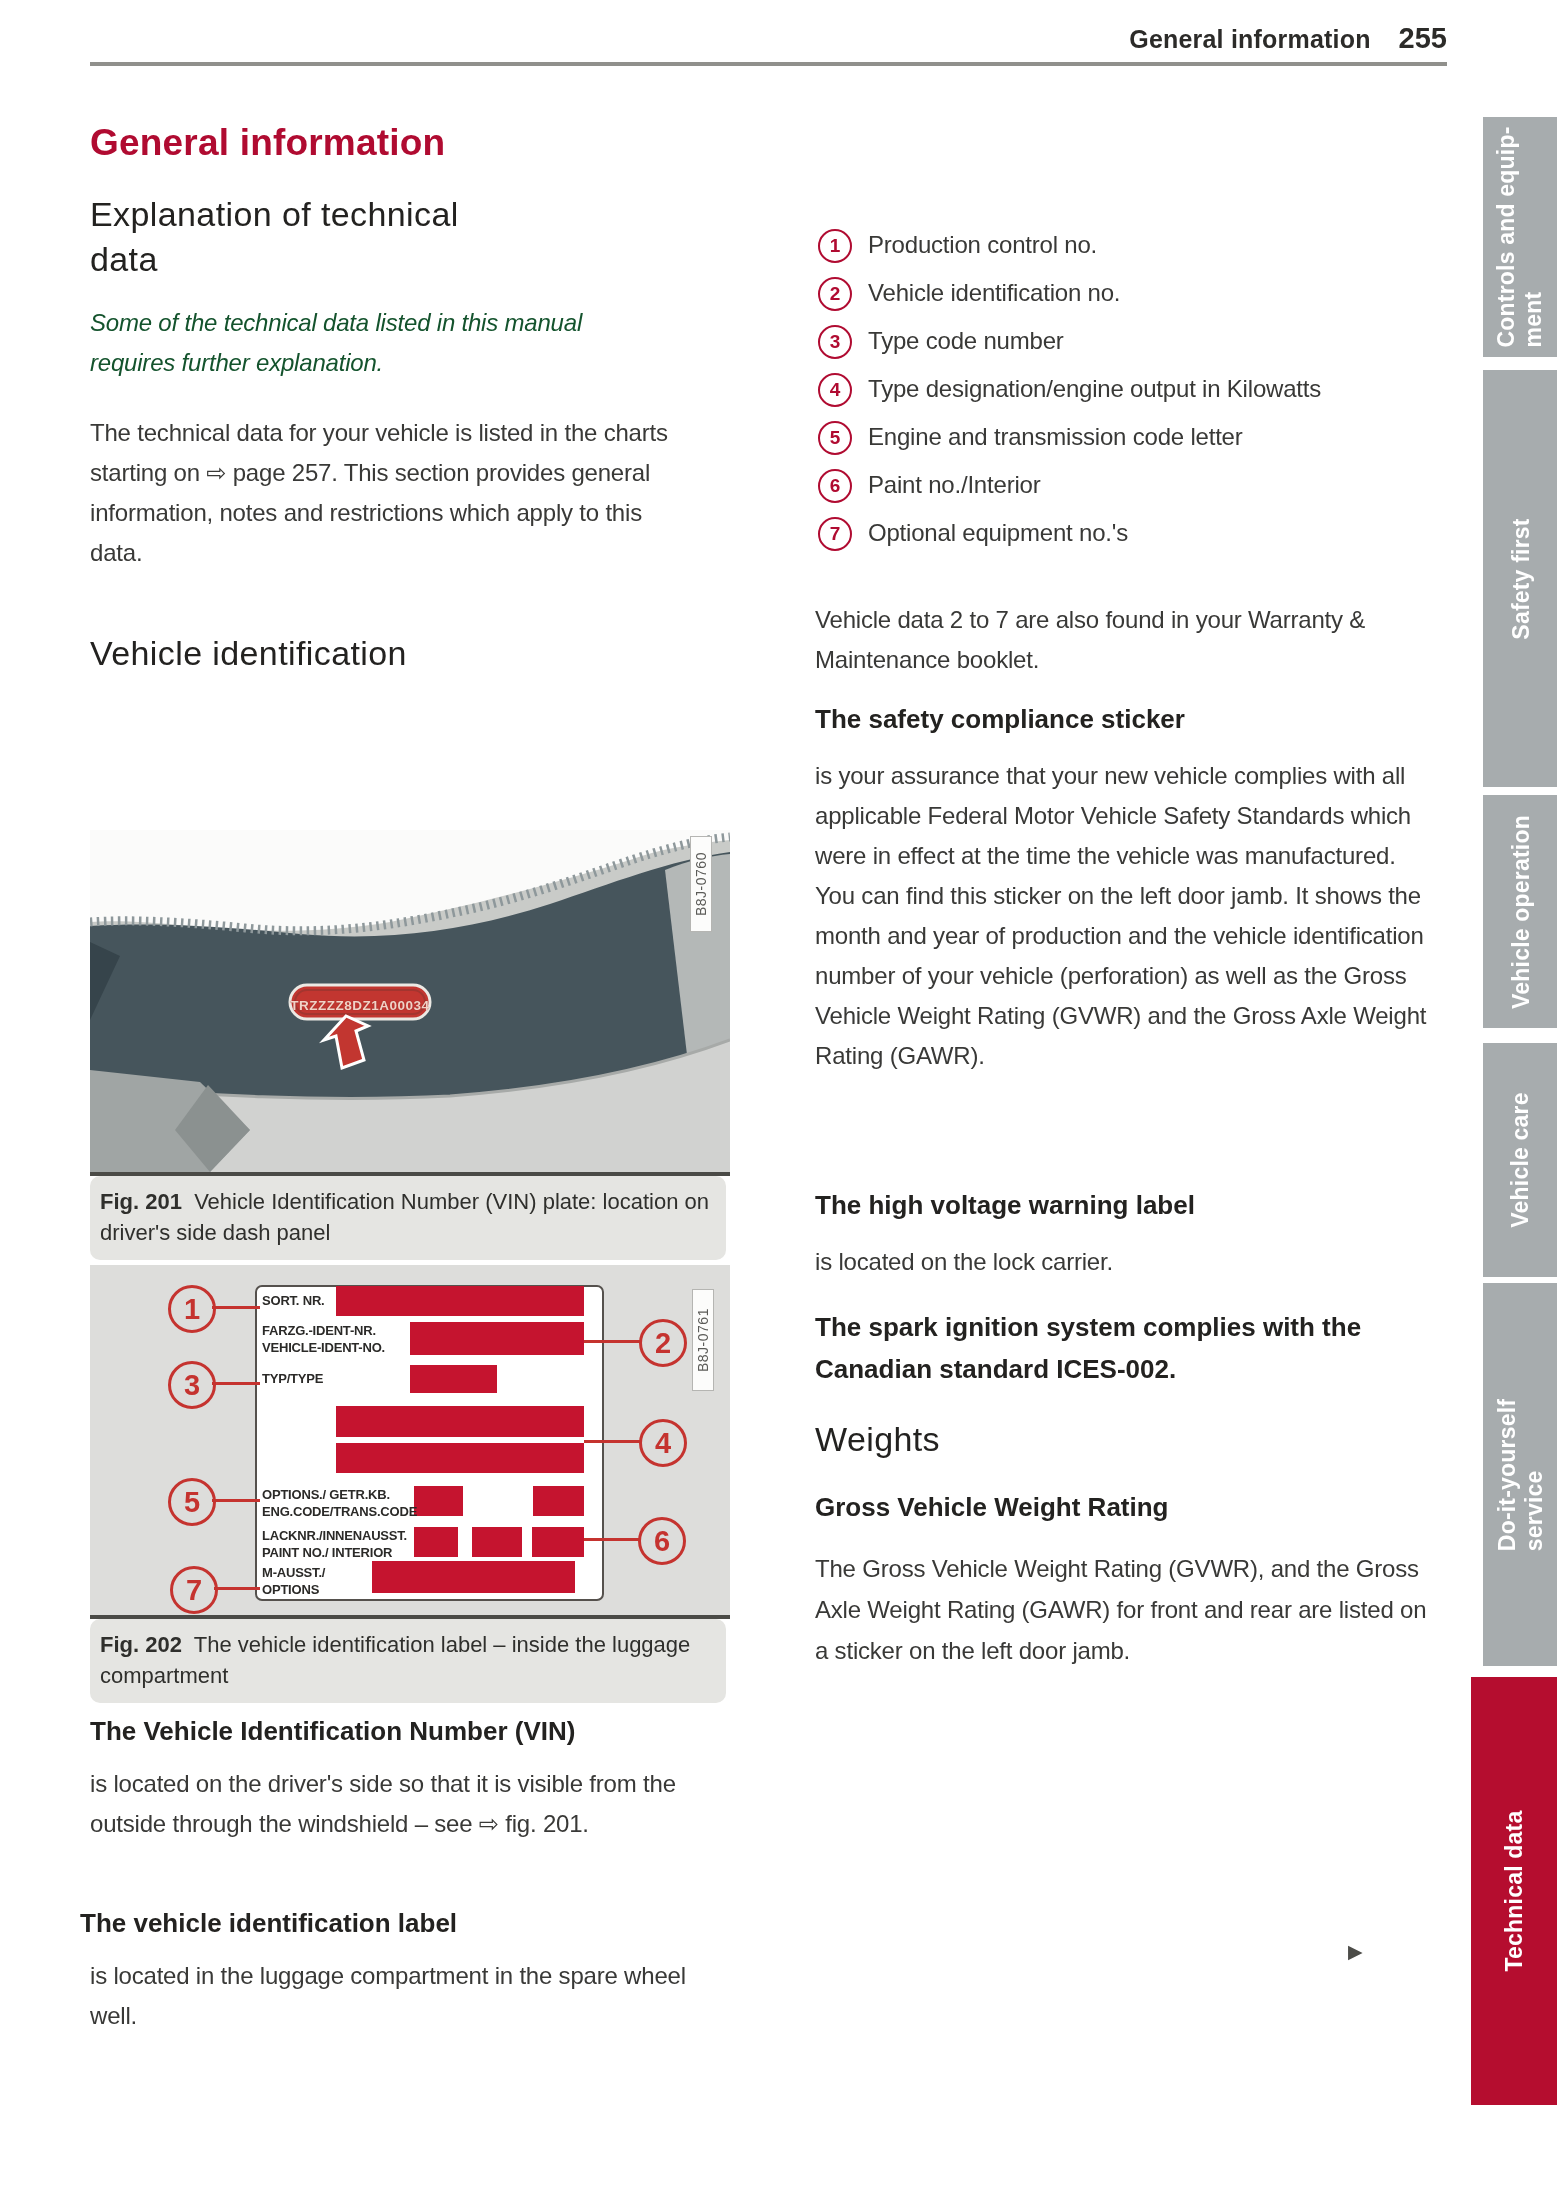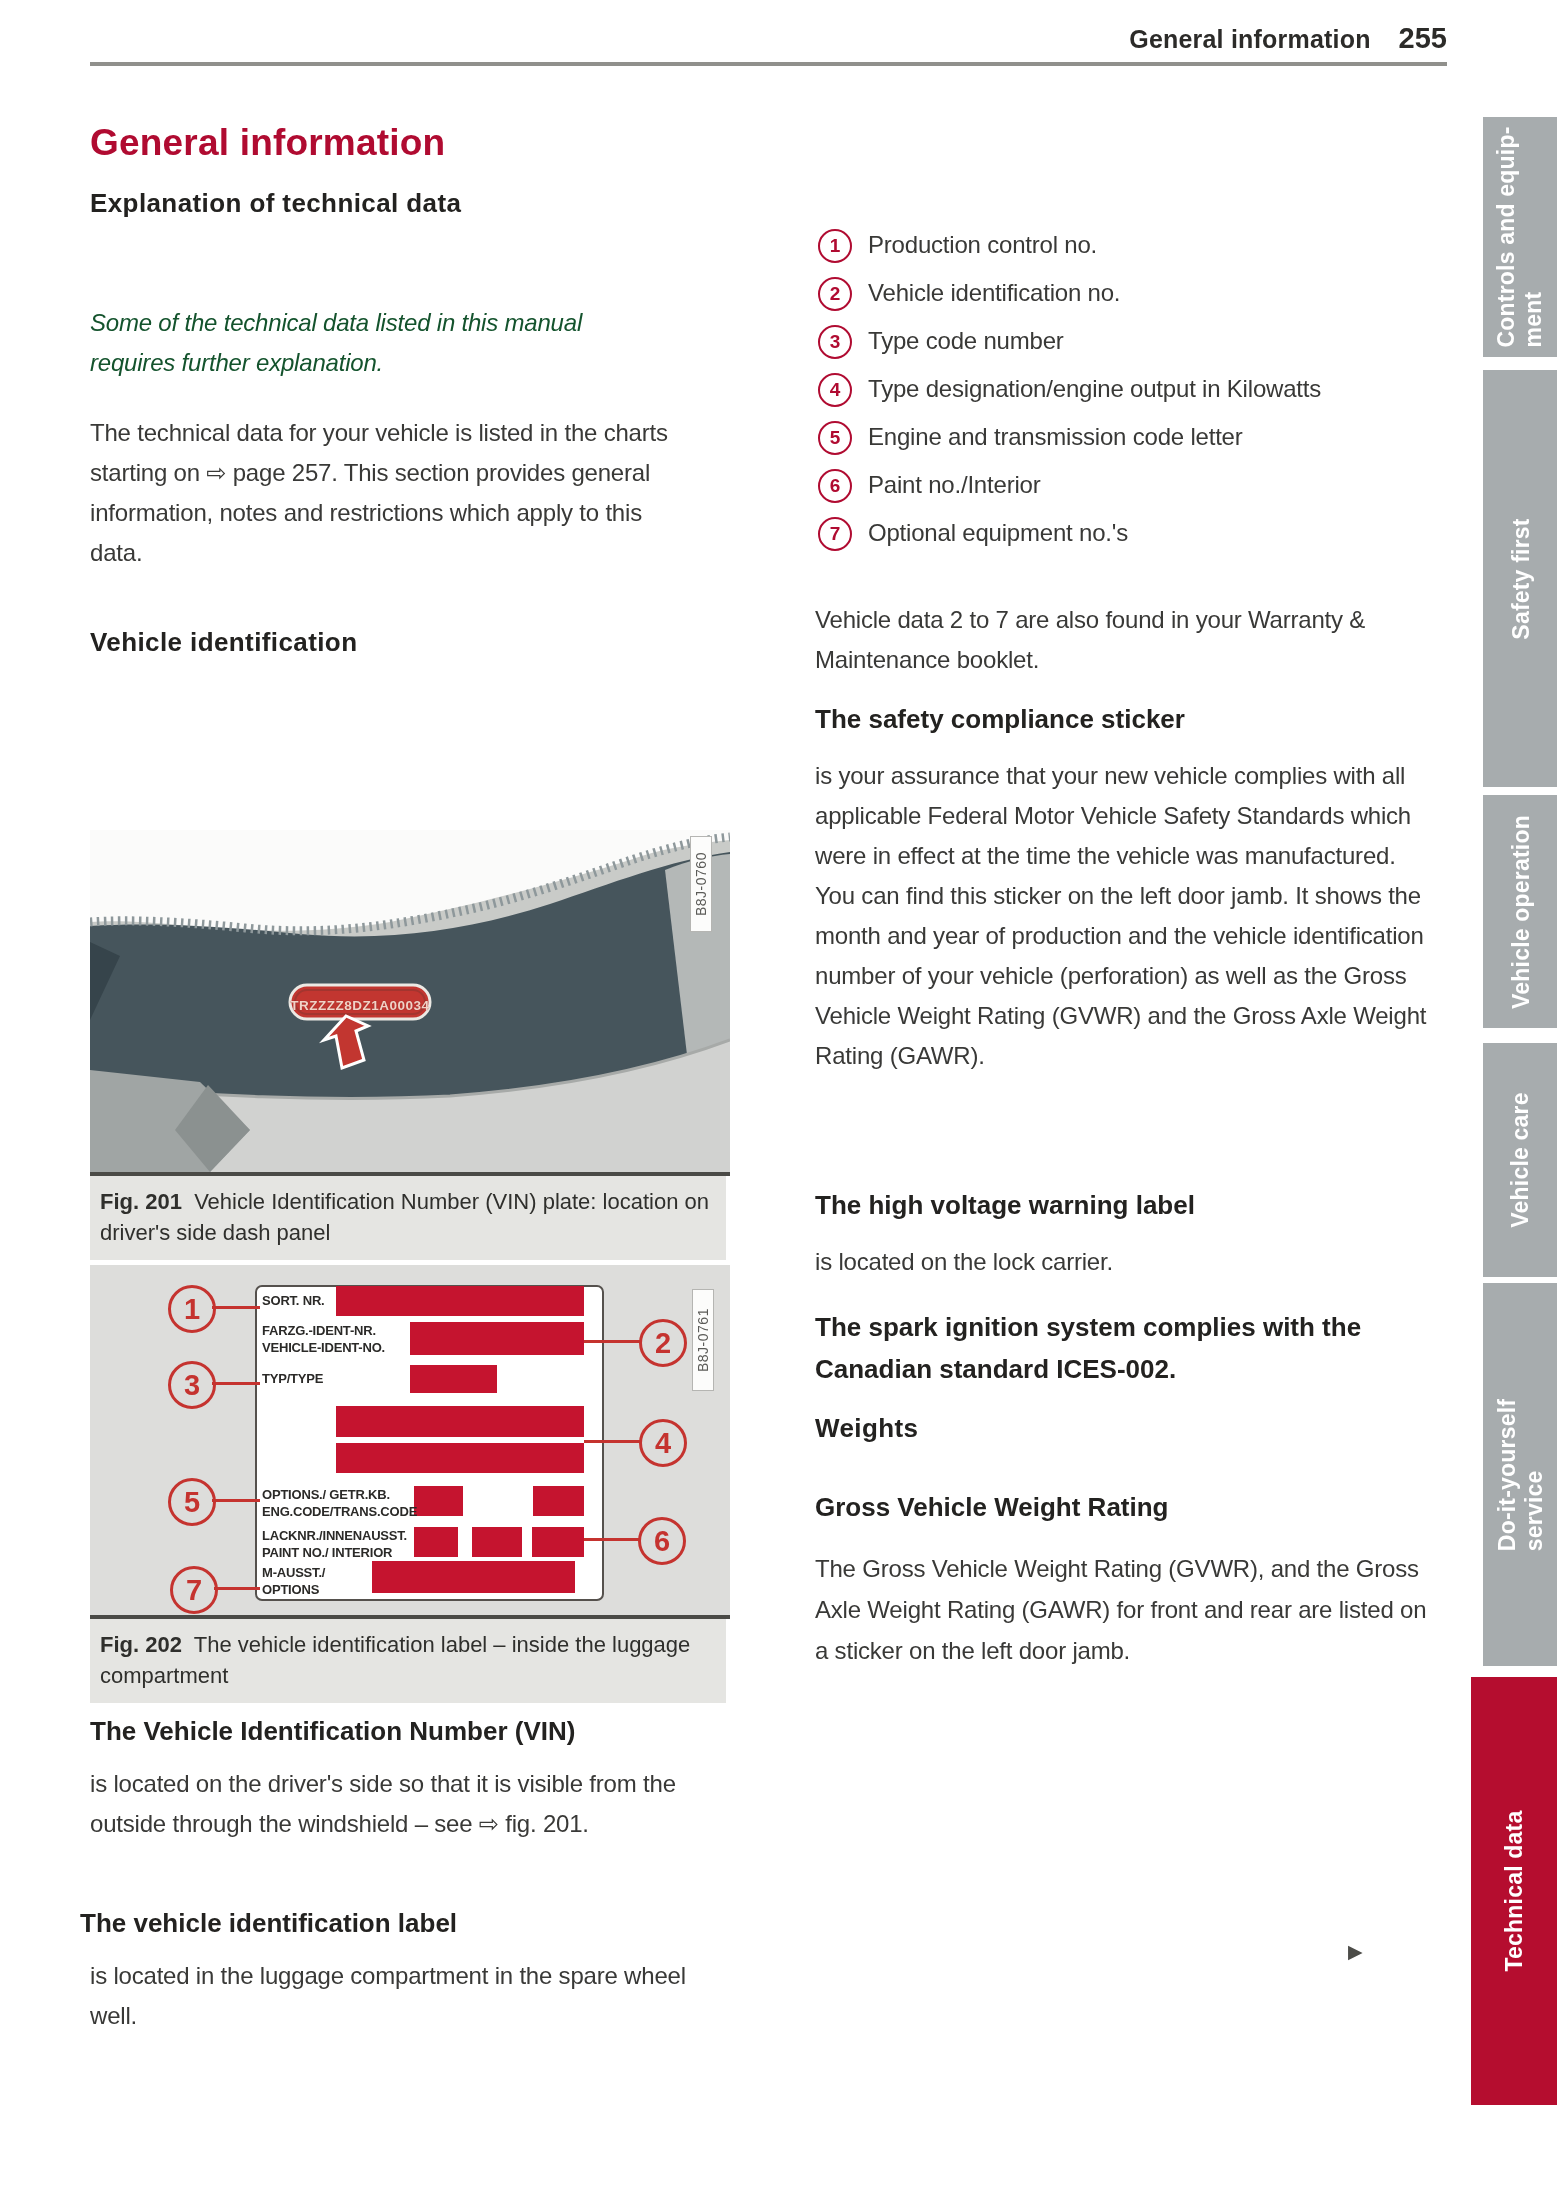--- a/index.html
+++ b/index.html
@@ -10,28 +10,28 @@
   .abs { position:absolute; }
 
   
   .hdr-row { left:90px; top:22px; width:1357px; display:flex; justify-content:flex-end; align-items:baseline; gap:28px; }
   .hdr-title { font-size:25px; font-weight:bold; color:#2c2b29; letter-spacing:.2px; }
   .hdr-num { font-size:29px; font-weight:bold; color:#2c2b29; }
   .hdr-rule { left:90px; top:62px; width:1357px; height:4px; background:#90908c; }
 
   
   .h1red { font-size:37px; font-weight:bold; color:#b00b31; letter-spacing:.2px; }
-  .h2 { font-size:26px; font-weight:bold; color:#232220; line-height:45px; letter-spacing:.4px; }
+  .h2 { font-size:34px; font-weight:normal; color:#232220; line-height:45px; letter-spacing:.4px;margin-top:11px; }
   .h3 { font-size:26px; font-weight:bold; color:#232220; }
   .body { font-size:24px; line-height:40px; letter-spacing:-0.2px; color:#393937; }
   .lead { font-size:24px; line-height:40px; font-style:italic; letter-spacing:-0.2px; color:#14532d; }
 
   
   .figure { border-bottom:4px solid #4a4a46; background:#c9cbc8; }
-  .caption { background:#e5e5e2; padding:10px 14px 12px 10px; font-size:22px; line-height:31px; color:#2f2f2c; }
+  .caption { background:#e5e5e2; padding:10px 14px 12px 10px; font-size:22px; line-height:31px; color:#2f2f2c;border-radius:10px; }
   .caption b { font-weight:bold; }
   .vlabel {
     position:absolute; background:#fcfcfb; border:1px solid #b5b5b2; color:#5b5b58;
     font-size:14px; letter-spacing:.5px; writing-mode:vertical-rl; transform:rotate(180deg);
     text-align:center; padding:4px 2px;
   }
 
   
   .vin-plate-text {
     position:absolute; left:200px; top:158px; width:140px; height:34px;

